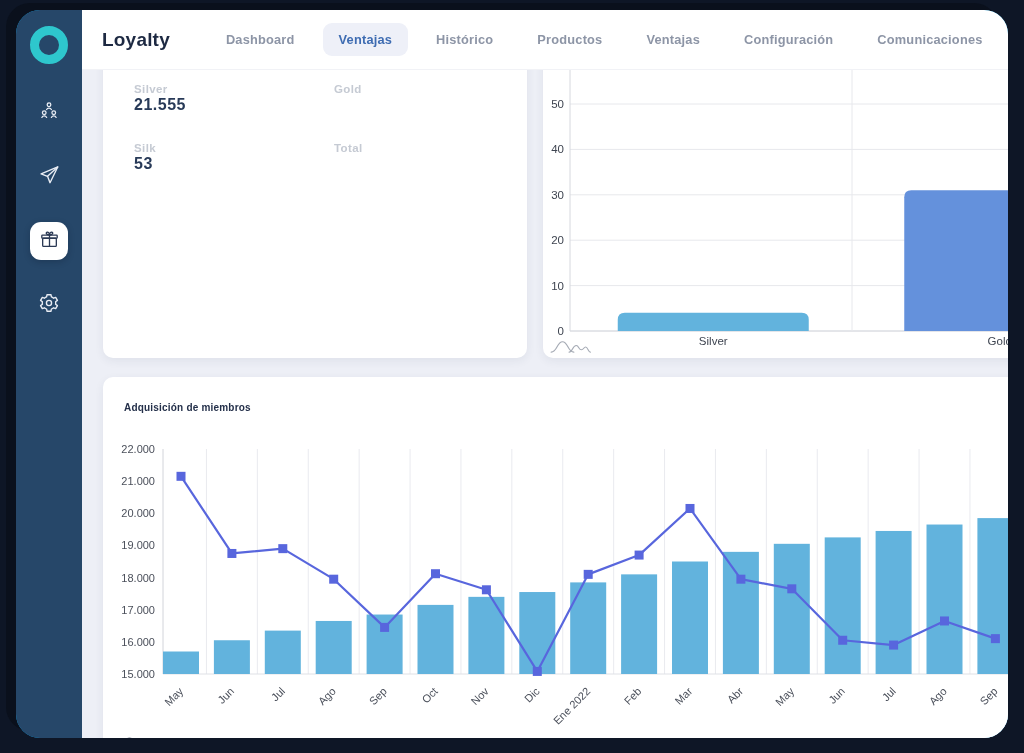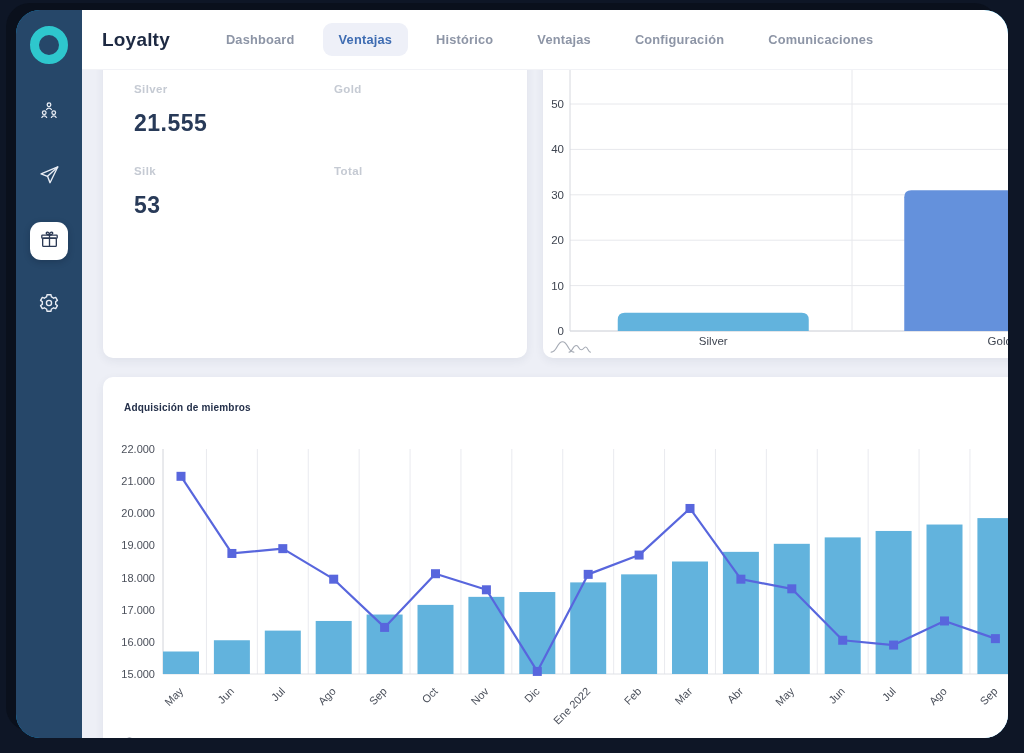--- a/index.html
+++ b/index.html
@@ -42,40 +42,41 @@
   }
   .tab.active{color:#3e6cb2;background:#eef0f8;}
   
   .content{position:absolute;left:66px;top:60px;right:0;bottom:0;background:#edeff6;overflow:hidden;text-decoration:underline;}
   .card{position:absolute;background:#ffffff;border-radius:10px;box-shadow:0 3px 10px rgba(40,55,90,.07);overflow:hidden;}
   .stats-card{left:21px;top:-21px;width:424px;height:309px;}
   .tier-card{left:461px;top:-21px;width:600px;height:309px;}
   .acq-card{left:21px;top:307px;width:920px;height:380px;}
   .stats-grid{display:grid;grid-template-columns:200px 200px;row-gap:28px;padding:34px 0 0 31px;}
   .stat-label{font-size:11.5px;font-weight:600;color:#c5cad3;letter-spacing:.4px;}
-  .stat-value{font-size:23px;font-weight:700;color:#283a58;letter-spacing:.5px;margin-top:15px;}
+  .stat-value{font-size:16px;font-weight:700;color:#283a58;letter-spacing:.5px;margin-top:1px;}
   .acq-title{padding:25px 0 0 21px;font-size:10px;font-weight:700;color:#24304a;letter-spacing:.2px;}
   .tier-svg{position:absolute;left:0;top:0;}
   .acq-svg{position:absolute;left:0;top:55px;}
   .dist{position:absolute;opacity:.9;}
   .tier-card .dist{left:6px;top:289px;}
   .acq-card .dist{left:13px;top:357px;}
   svg text{font-family:"Liberation Sans","DejaVu Sans",sans-serif;}
 </style>
 </head>
 <body>
 
 <div class="window">
 
   <div class="header">
     <div class="brand">Loyalty</div>
     <div class="tabs" id="tabs">
         <div class="tab">Dashboard</div>
         <div class="tab active">Ventajas</div>
         <div class="tab">Histórico</div>
+        <div class="tab">Productos</div>
         <div class="tab">Ventajas</div>
         <div class="tab">Configuración</div>
         <div class="tab">Comunicaciones</div>
       </div>
   </div>
 
   <div class="sidebar">
     <div class="logo"></div>
     <div class="nav-icons" id="side-icons">
         <div class="side-btn">

